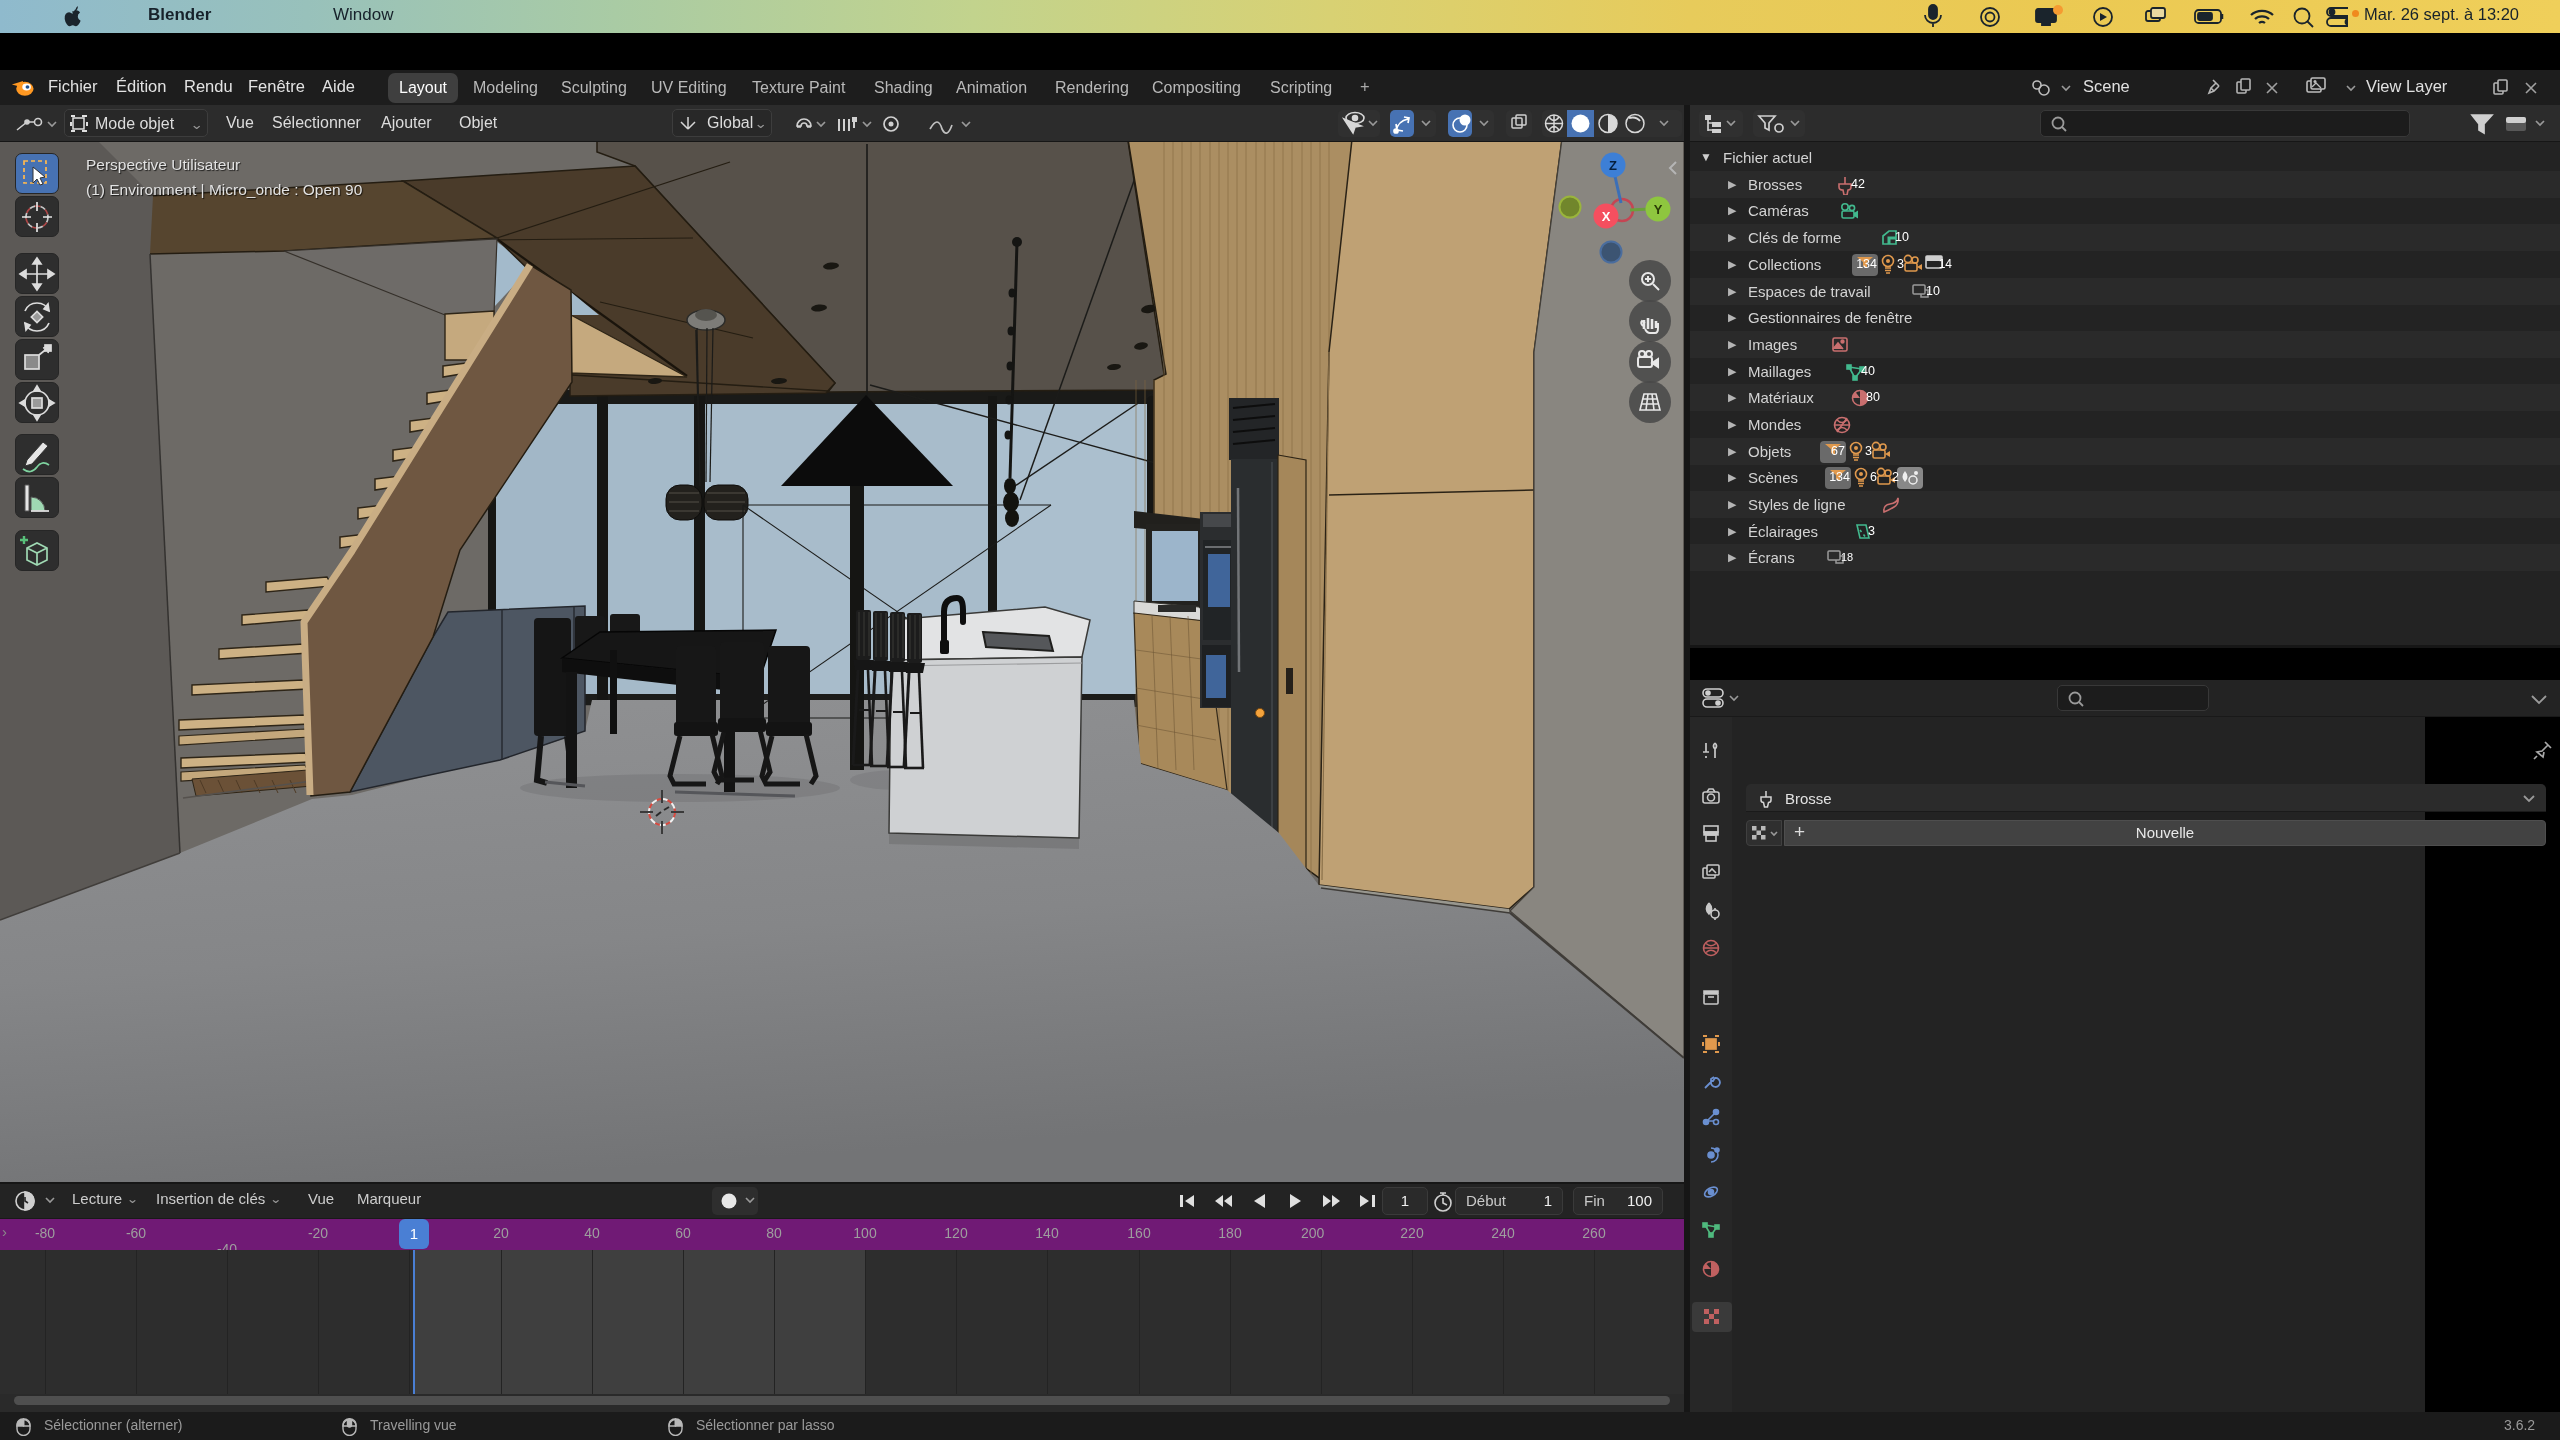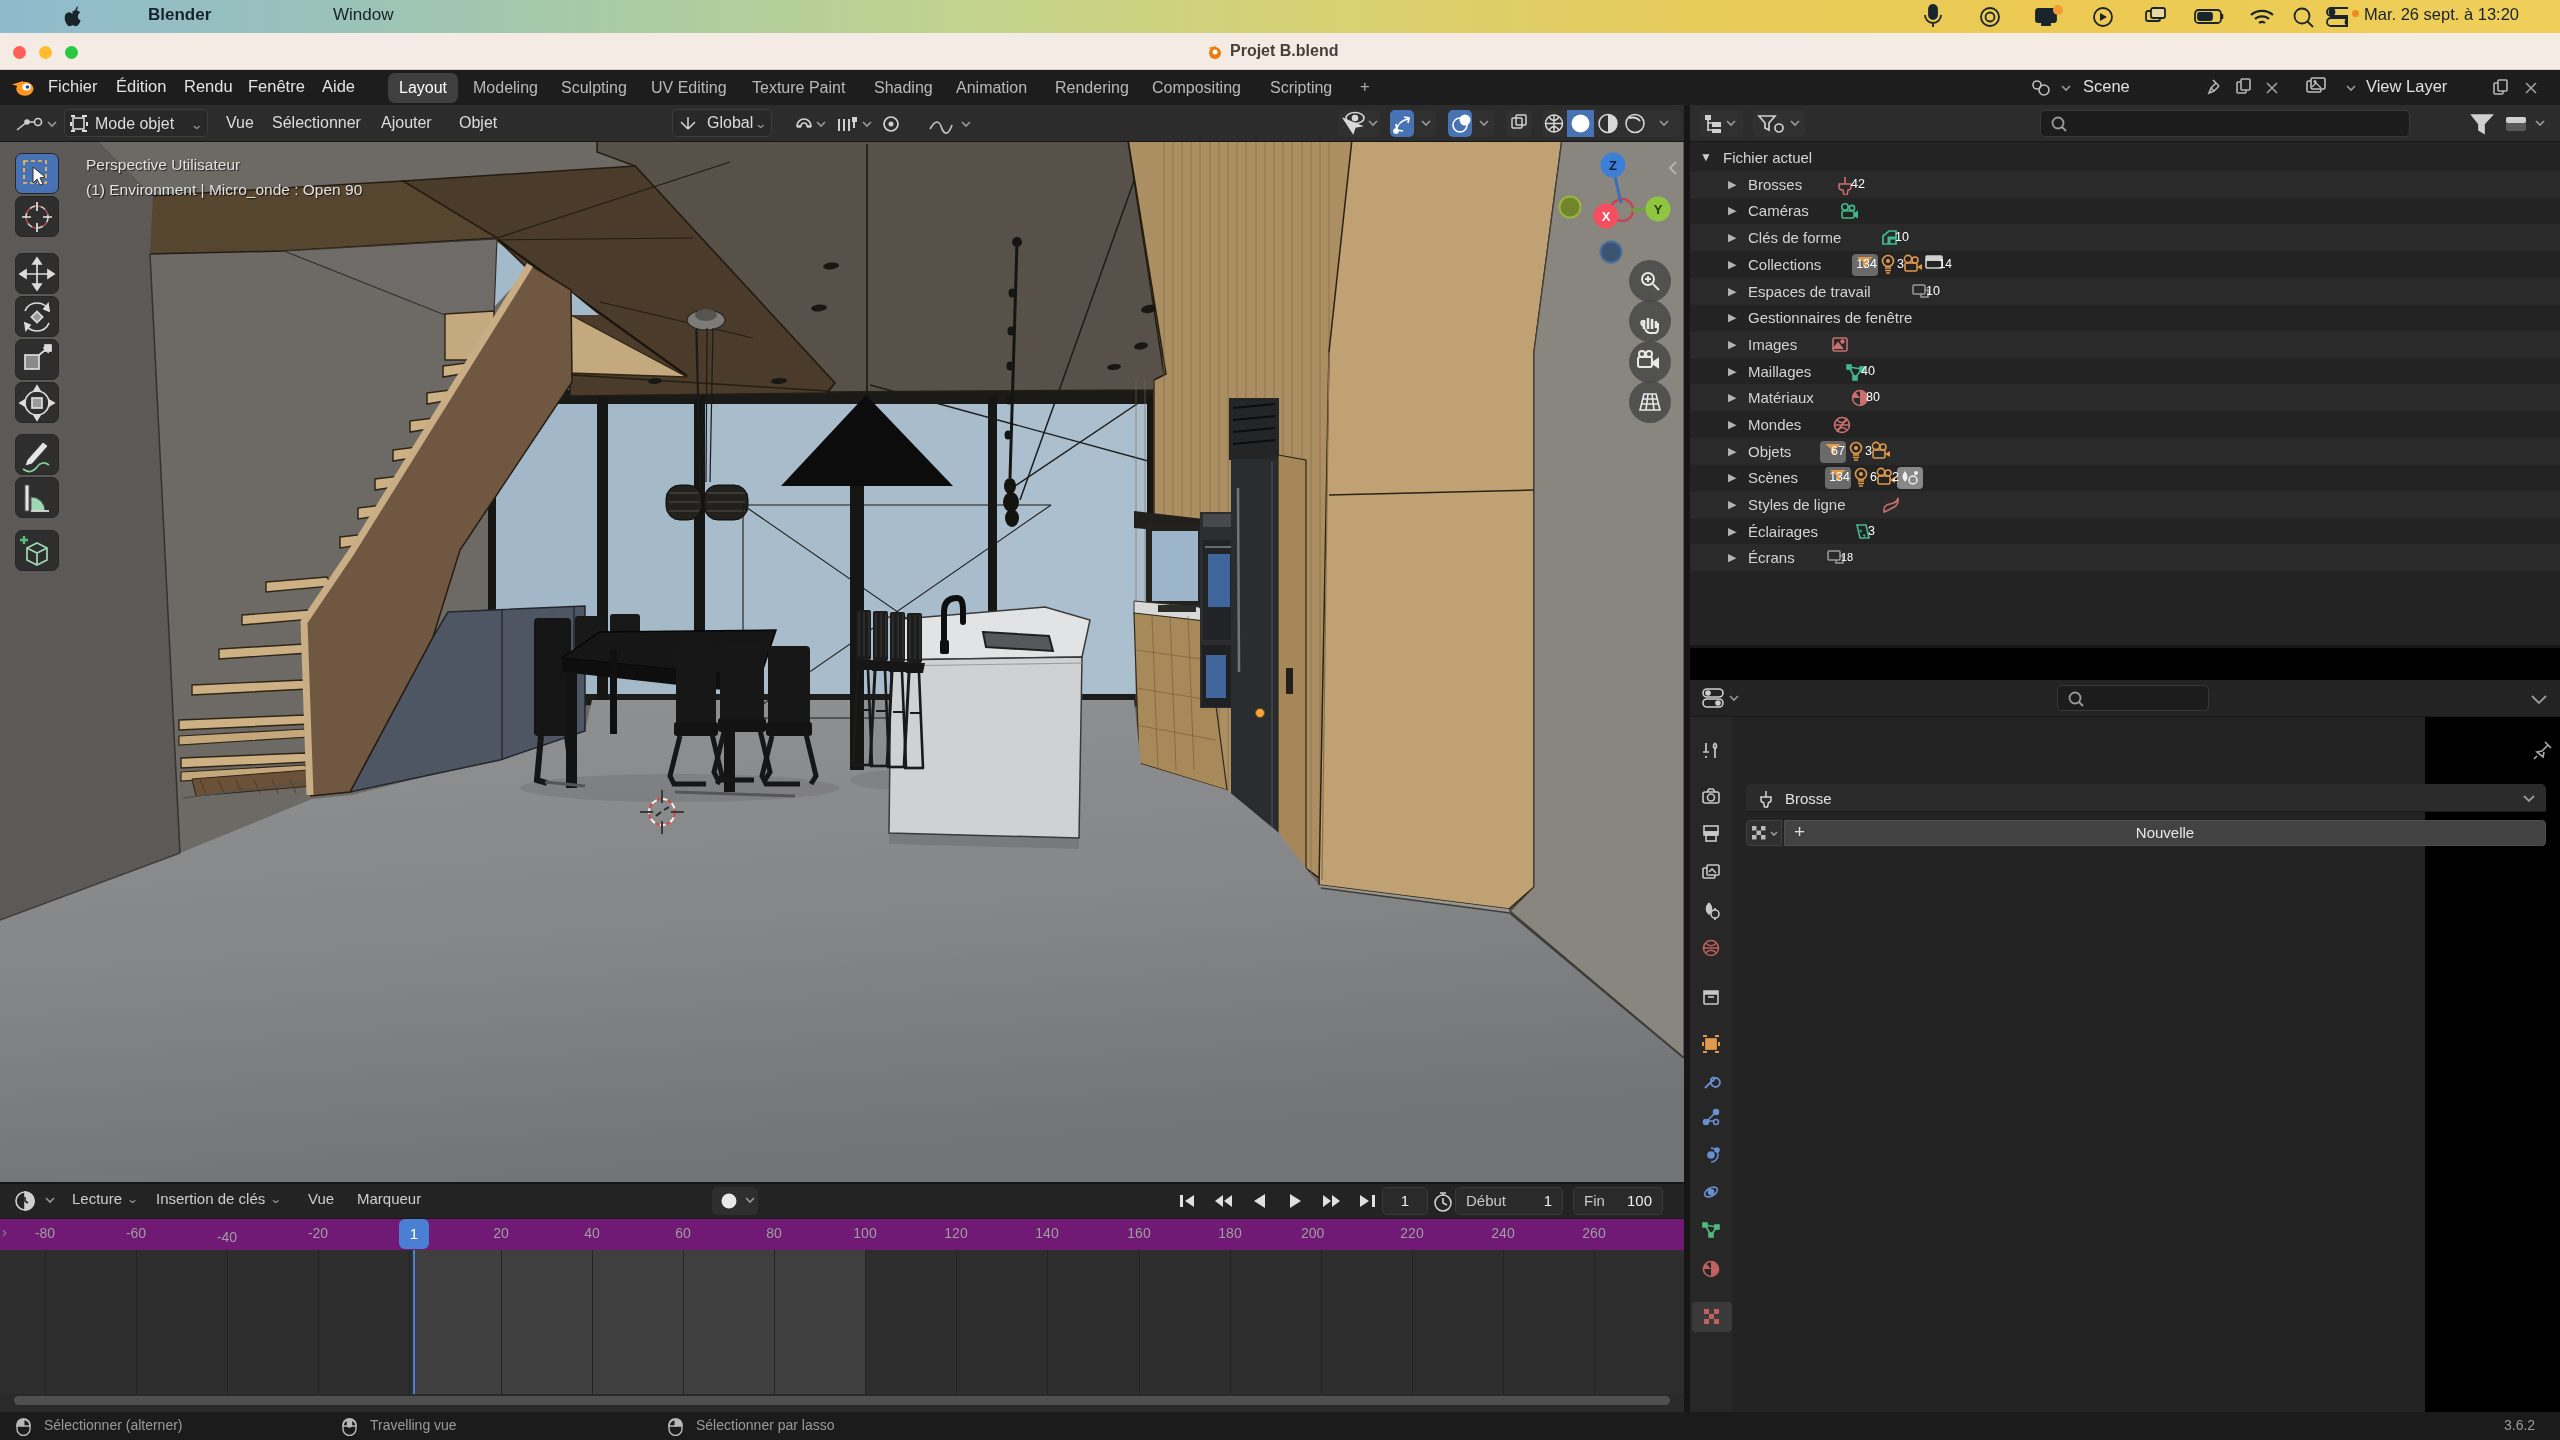--- a/index.html
+++ b/index.html
@@ -61,31 +61,20 @@
         <path d="M 333 11 a 14 11 0 0 1 22 0 M 337 15 a 9 7 0 0 1 14 0 M 341 19 a 4.5 4 0 0 1 6 0 M 344 21 l 0.01 0" stroke-width="2.2"></path>
         <circle cx="384" cy="12" r="7.5"></circle>
         <path d="M 389 17 l 6 6"></path>
         <rect x="409" y="4" width="26" height="8" rx="4"></rect>
         <circle cx="414" cy="8" r="2.5" fill="#1a242c"></circle>
         <rect x="409" y="14" width="26" height="8" rx="4"></rect>
         <circle cx="430" cy="18" r="2.5" fill="#1a242c"></circle>
       </svg>
       <div class="it" style="left:2364px;font-size:16.5px">Mar. 26 sept. à 13:20</div>
       <div class="abs" style="left:2352px;top:10px;width:7px;height:7px;border-radius:50%;background:#f08a1d"></div>
-    </div>
-    <div id="titlebar" class="abs">
-      <div class="tl" style="left:13px;background:#ff5f57"></div>
-      <div class="tl" style="left:39px;background:#febc2e"></div>
-      <div class="tl" style="left:65px;background:#28c840"></div>
-      <svg class="abs" style="left:1206px;top:9px" width="18" height="18" viewBox="0 0 18 18">
-        <circle cx="9" cy="11" r="6" fill="#e87d0d"></circle>
-        <path d="M 2 6 L 10 4 L 9 8 Z" fill="#e87d0d"></path>
-        <circle cx="9" cy="10" r="2.5" fill="#fff"></circle>
-      </svg>
-      <div class="abs" style="left:1230px;top:9px;font-size:16px;font-weight:bold;color:#463f3a">Projet B.blend</div>
     </div>
     <div id="topbar" class="abs">
       <svg class="abs" style="left:11px;top:7px" width="26" height="21" viewBox="0 0 30 21">
         <ellipse cx="16" cy="12" rx="10" ry="8" fill="#ff9822"></ellipse>
         <path d="M 1 7 L 14 3 L 12 10 Z" fill="#ff9822"></path>
         <ellipse cx="18" cy="10" rx="5" ry="4" fill="#fff"></ellipse>
         <ellipse cx="19" cy="10" rx="2.2" ry="2" fill="#23518d"></ellipse>
       </svg>
       <div class="m" style="left:48px">Fichier</div>
       <div class="m" style="left:116px">Édition</div>
@@ -942,21 +931,21 @@
         <svg class="abs" style="left:1432px;top:8px" width="22" height="22" viewBox="0 0 22 22" fill="none" stroke="#cfcfcf" stroke-width="1.6">
           <circle cx="11" cy="12" r="8"></circle>
           <path d="M 11 7 l 0 5 l 4 2 M 8 2 l 6 0 M 11 2 l 0 2"></path>
         </svg>
         <div class="abs" style="left:1455px;top:4px;width:108px;height:28px;background:#2a2a2a;border:1px solid #3a3a3a;border-radius:5px;line-height:26px"><span style="margin-left:10px;color:#c9c9c9">Début</span><span style="float:right;margin-right:10px;color:#efefef">1</span></div>
         <div class="abs" style="left:1573px;top:4px;width:90px;height:28px;background:#2a2a2a;border:1px solid #3a3a3a;border-radius:5px;line-height:26px"><span style="margin-left:10px;color:#c9c9c9">Fin</span><span style="float:right;margin-right:10px;color:#efefef">100</span></div>
       </div>
       <div id="ruler">
         <div class="abs" style="left:25px;top:6px;width:40px;text-align:center">-80</div>
         <div class="abs" style="left:116px;top:6px;width:40px;text-align:center">-60</div>
-        <div class="abs" style="left:207px;top:10px;width:40px;text-align:center">-40</div>
+        <div class="abs" style="left:207px;top:22px;width:40px;text-align:center">-40</div>
         <div class="abs" style="left:298px;top:6px;width:40px;text-align:center">-20</div>
         <div class="abs" style="left:389px;top:6px;width:40px;text-align:center"></div>
         <div class="abs" style="left:481px;top:6px;width:40px;text-align:center">20</div>
         <div class="abs" style="left:572px;top:6px;width:40px;text-align:center">40</div>
         <div class="abs" style="left:663px;top:6px;width:40px;text-align:center">60</div>
         <div class="abs" style="left:754px;top:6px;width:40px;text-align:center">80</div>
         <div class="abs" style="left:845px;top:6px;width:40px;text-align:center">100</div>
         <div class="abs" style="left:936px;top:6px;width:40px;text-align:center">120</div>
         <div class="abs" style="left:1027px;top:6px;width:40px;text-align:center">140</div>
         <div class="abs" style="left:1119px;top:6px;width:40px;text-align:center">160</div>

